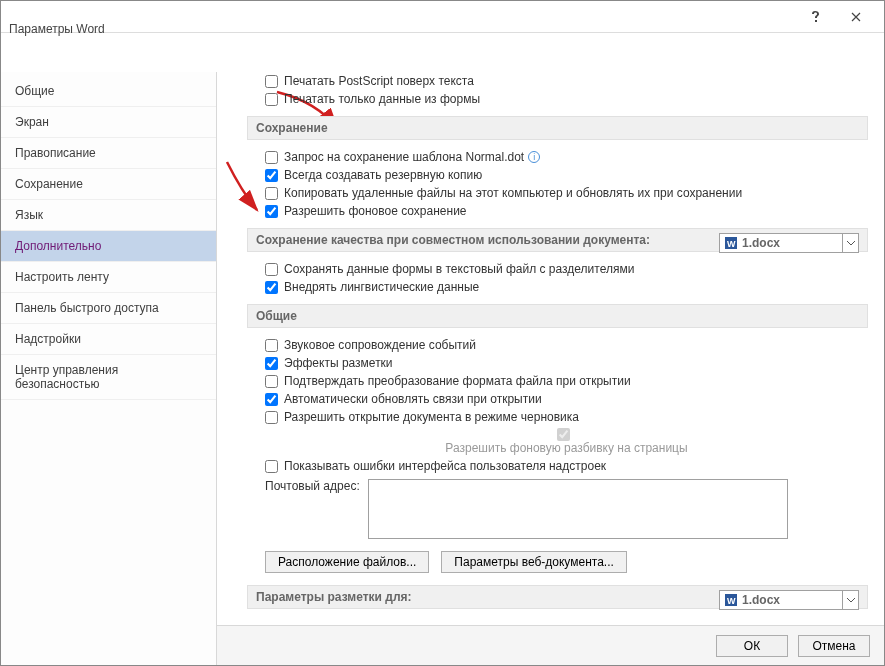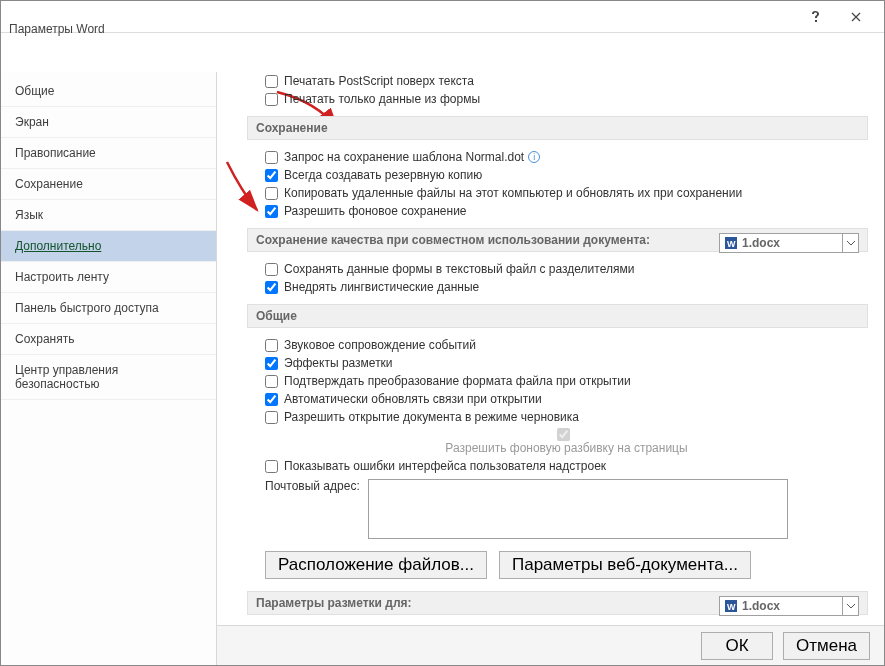--- a/index.html
+++ b/index.html
@@ -44,22 +44,21 @@
   }
   .nav-item {
     padding: 8px 14px;
     font-size: 12px;
     color: #404040;
     cursor: pointer;
     border-bottom: 1px solid #efefef;
   }
   .nav-item.selected {
     background: #c3d4ea;
-    color: #14532d;
-    text-decoration: underline;
+    color: #701a75;
   }
 
   .main {
     flex: 1;
     position: relative;
     display: flex;
     flex-direction: column;
     overflow: hidden;
   }
   .scroll-area {
@@ -116,21 +115,21 @@
     font-family: inherit; font-size: 12px;
   }
   .btn-row {
     padding: 8px 0 4px 18px;
     display: flex; gap: 12px;
   }
   .btn {
     background: #f1f1f1;
     border: 1px solid #adadad;
     padding: 3px 12px;
-    font-size: 17px;
+    font-size: 12px;
     cursor: pointer;
     font-family: inherit;
   }
 
   .doc-combo {
     display: inline-flex;
     align-items: center;
     border: 1px solid #a0a0a0;
     background: #fff;
     height: 20px;
@@ -193,21 +192,21 @@
 
     <div class="sidebar">
       <div class="nav-item">Общие</div>
       <div class="nav-item">Экран</div>
       <div class="nav-item">Правописание</div>
       <div class="nav-item">Сохранение</div>
       <div class="nav-item">Язык</div>
       <div class="nav-item selected">Дополнительно</div>
       <div class="nav-item">Настроить ленту</div>
       <div class="nav-item">Панель быстрого доступа</div>
-      <div class="nav-item">Сохранять</div>
+      <div class="nav-item">Надстройки</div>
       <div class="nav-item">Центр управления безопасностью</div>
     </div>
 
     <div class="main">
 
       <svg class="arrows" width="300" height="180">
         <defs>
           <marker id="ah" markerWidth="10" markerHeight="10" refX="8" refY="3" orient="auto">
             <path d="M0,0 L9,3 L0,6 Z" fill="#d02020"></path>
           </marker>

